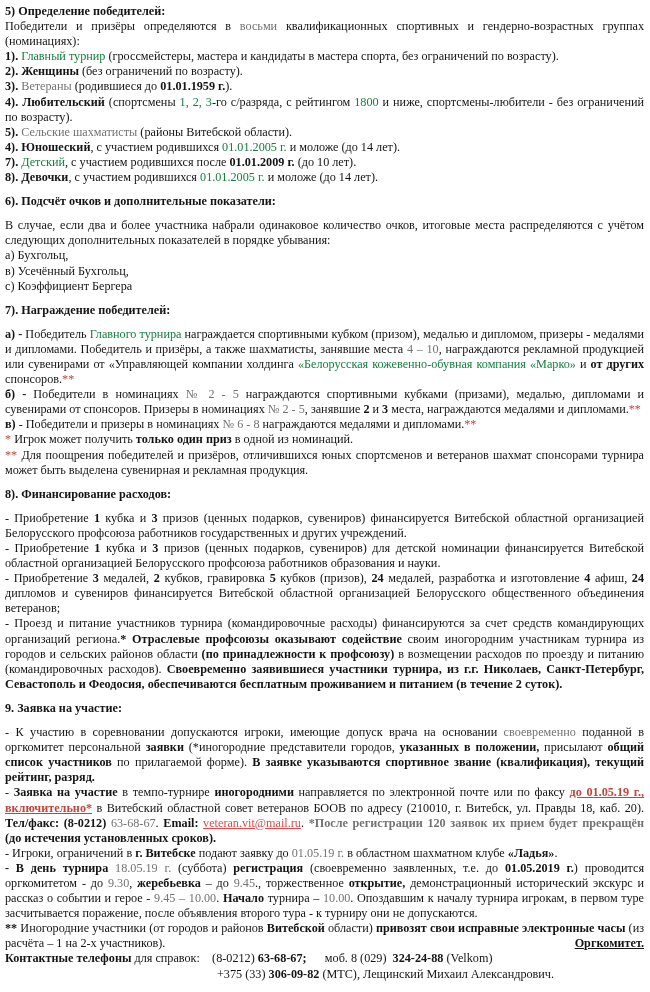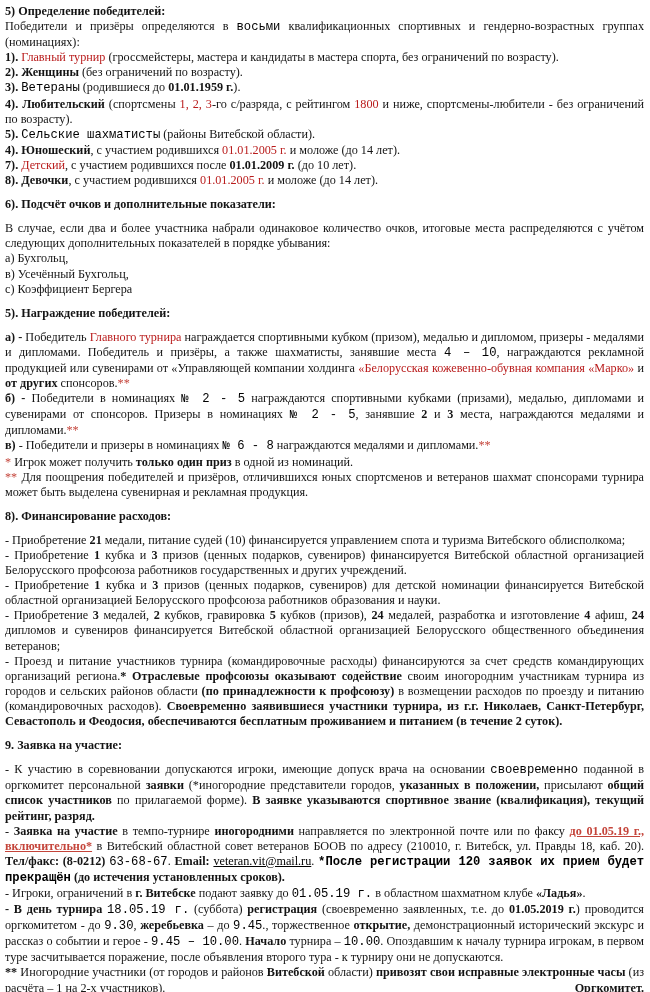--- a/index.html
+++ b/index.html
@@ -9,25 +9,25 @@
     font-size:12.2px;
     line-height:15.1px;
     color:#141414;
     -webkit-font-smoothing:antialiased;
   }
   .page { padding:4px 6px 6px 5px; }
   p.line { margin:0; text-align:justify; }
   p.blank { margin:0; height:9px; }
   p.indent { padding-left:212px; text-align:left; }
   .b  { font-weight:bold; }
-  .g  { color:#000000;font-family:Liberation Mono, monospace; }
-  .gy { color:#b91c1c; }
+  .g  { color:#737373; }
+  .gy { color:#15803d; }
   .r  { color:#c4443a; }
   .u  { text-decoration:underline; }
-  .bl { color:#000000; }
+  .bl { color:#ef4444; }
   .fr { float:right;text-decoration:underline; }
   a { cursor:pointer; }
 </style>
 </head>
 <body>
 
 <div class="page">
   <div id="doc-body">
       <p class="line"><span class="b">5) Определение победителей:</span></p>
       <p class="line"><span class="">Победители и призёры определяются в </span><span class="g">восьми</span><span class=""> квалификационных спортивных и гендерно-возрастных группах (номинациях):</span></p>
@@ -40,31 +40,30 @@
       <p class="line"><span class="b">7). </span><span class="gy">Детский</span><span class="">, с участием родившихся после </span><span class="b">01.01.2009 г.</span><span class=""> (до 10 лет).</span></p>
       <p class="line"><span class="b">8). Девочки</span><span class="">, с участием родившихся </span><span class="gy">01.01.2005 г.</span><span class=""> и моложе (до 14 лет).</span></p>
       <p class="blank"></p>
       <p class="line"><span class="b">6).  Подсчёт очков и дополнительные показатели:</span></p>
       <p class="blank"></p>
       <p class="line"><span class="">В случае, если два и более участника набрали одинаковое количество очков, итоговые места распределяются с учётом следующих дополнительных показателей в порядке убывания:</span></p>
       <p class="line"><span class="">а)  Бухгольц,</span></p>
       <p class="line"><span class="">в) Усечённый Бухгольц,</span></p>
       <p class="line"><span class="">с) Коэффициент Бергера</span></p>
       <p class="blank"></p>
-      <p class="line"><span class="b">5). Награждение победителей:</span></p>
+      <p class="line"><span class="b">7). Награждение победителей:</span></p>
       <p class="blank"></p>
       <p class="line"><span class="b">а) - </span><span class="">Победитель </span><span class="gy">Главного турнира</span><span class="">  награждается спортивными кубком (призом), медалью и дипломом, призеры - медалями и дипломами. Победитель и призёры, а также  шахматисты, занявшие места </span><span class="g">4 – 10</span><span class="">, награждаются рекламной продукцией или сувенирами от «Управляющей компании холдинга </span><span class="gy">«Белорусская кожевенно-обувная компания «Марко»</span><span class=""> и </span><span class="b">от других</span><span class=""> спонсоров.</span><span class="r">**</span></p>
       <p class="line"><span class="b">б) - </span><span class="">Победители в номинациях </span><span class="g">№ 2 - 5</span><span class=""> награждаются спортивными кубками (призами), медалью, дипломами и сувенирами от спонсоров. Призеры в номинациях </span><span class="g">№ 2 - 5</span><span class="">, занявшие </span><span class="b">2</span><span class=""> и </span><span class="b">3</span><span class=""> места, награждаются медалями и дипломами.</span><span class="r">**</span></p>
       <p class="line"><span class="b">в) </span><span class="">- Победители и призеры в номинациях </span><span class="g">№ 6 - 8</span><span class=""> награждаются медалями и дипломами.</span><span class="r">**</span></p>
       <p class="line"><span class=""> </span><span class="r">*</span><span class=""> Игрок может получить </span><span class="b">только один приз</span><span class=""> в одной из номинаций.</span></p>
       <p class="line"><span class="r">**</span><span class=""> Для поощрения победителей и призёров, отличившихся юных спортсменов и ветеранов шахмат спонсорами турнира может быть выделена сувенирная и рекламная продукция.</span></p>
       <p class="blank"></p>
       <p class="line"><span class="b">8). Финансирование расходов:</span></p>
       <p class="blank"></p>
-      <p class="line"><span class="">- Приобретение </span><span class="b">21</span><span class=""> медали, питание судей (10) финансируется управлением спота и туризма Витебского облисполкома;</span></p>
       <p class="line"><span class="">- Приобретение </span><span class="b">1</span><span class=""> кубка и </span><span class="b">3</span><span class=""> призов (ценных подарков, сувениров) финансируется Витебской областной организацией Белорусского профсоюза работников государственных и других учреждений.</span></p>
       <p class="line"><span class="">- Приобретение </span><span class="b">1</span><span class=""> кубка и </span><span class="b">3</span><span class=""> призов (ценных подарков, сувениров) для детской номинации финансируется Витебской областной организацией Белорусского профсоюза работников образования и науки.</span></p>
       <p class="line"><span class="">- Приобретение  </span><span class="b">3</span><span class=""> медалей, </span><span class="b">2</span><span class=""> кубков,  гравировка </span><span class="b">5</span><span class=""> кубков (призов), </span><span class="b">24</span><span class=""> медалей, разработка и изготовление </span><span class="b">4</span><span class=""> афиш, </span><span class="b">24</span><span class=""> дипломов и сувениров финансируется Витебской областной организацией Белорусского общественного объединения ветеранов;</span></p>
       <p class="line"><span class="">- Проезд и питание участников турнира (командировочные расходы) финансируются за счет средств командирующих организаций региона.</span><span class="b">*</span><span class=""> </span><span class="b">Отраслевые профсоюзы оказывают содействие</span><span class=""> своим иногородним участникам турнира из городов и сельских районов области </span><span class="b">(по принадлежности к профсоюзу)</span><span class=""> в возмещении расходов по проезду и питанию (командировочных расходов). </span><span class="b">Своевременно заявившиеся участники турнира, из г.г. Николаев, Санкт-Петербург, Севастополь и Феодосия, обеспечиваются бесплатным проживанием и питанием (в течение 2 суток).</span></p>
       <p class="blank"></p>
       <p class="line"><span class="b">9. Заявка на участие:</span></p>
       <p class="blank"></p>
       <p class="line"><span class="">- К участию в соревновании допускаются игроки, имеющие допуск врача на основании </span><span class="g">своевременно</span><span class=""> поданной в оргкомитет персональной </span><span class="b">заявки</span><span class=""> (*иногородние представители городов, </span><span class="b">указанных в положении,</span><span class=""> присылают </span><span class="b">общий список участников</span><span class=""> по прилагаемой форме). </span><span class="b">В заявке указываются спортивное звание (квалификация), текущий рейтинг, разряд.</span></p>
       <p class="line"><span class="">- </span><span class="b">Заявка на участие</span><span class=""> в темпо-турнире </span><span class="b">иногородними</span><span class=""> направляется по электронной почте или по факсу </span><span class="r b u">до 01.05.19 г., включительно*</span><span class="">  в Витебский областной совет ветеранов БООВ по адресу (210010, г. Витебск, ул. Правды 18, каб. 20). </span><span class="b">Тел/факс: (8-0212) </span><span class="g">63-68-67</span><span class="">. </span><span class="b">Email:  </span><a class="bl u">veteran.vit@mail.ru</a><span class="">. </span><span class="g b">*После регистрации 120 заявок их прием будет прекращён</span><span class=""> </span><span class="b">(до истечения установленных сроков).</span></p>
       <p class="line"><span class="">- Игроки, ограничений в </span><span class="b">г. Витебске</span><span class=""> подают заявку до </span><span class="g">01.05.19 г.</span><span class=""> в областном шахматном клубе </span><span class="b">«Ладья»</span><span class="">.</span></p>

